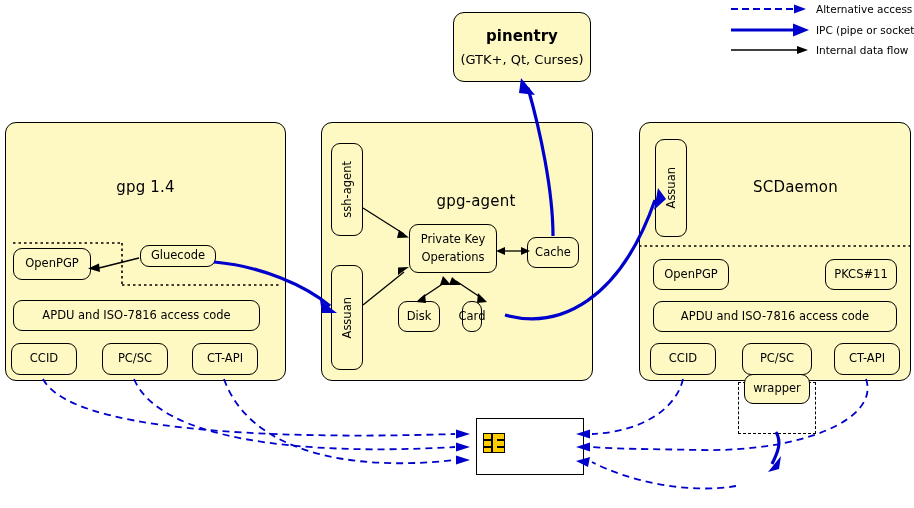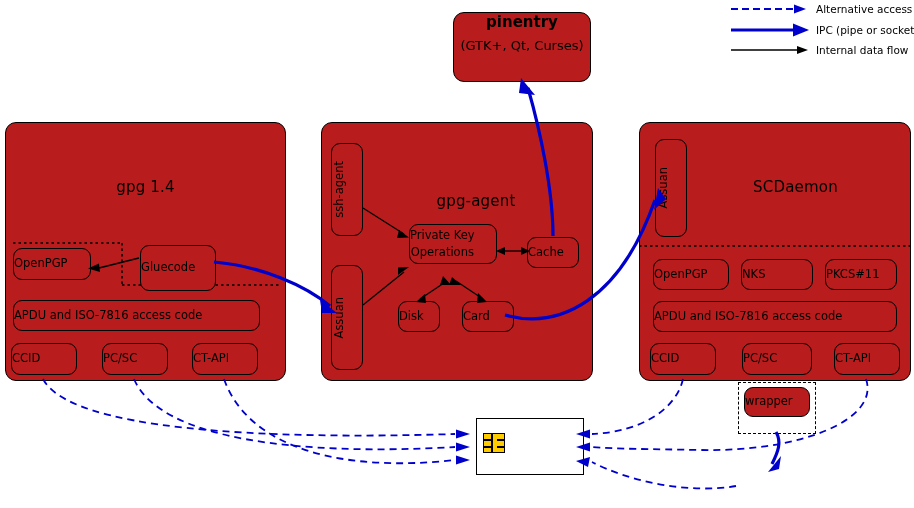--- a/index.html
+++ b/index.html
@@ -1,21 +1,21 @@
 <!DOCTYPE html>
 <html><head>
 <meta charset="utf-8">
 <style>
   html,body{margin:0;padding:0;background:#ffffff;}
   body{width:914px;height:508px;position:relative;overflow:hidden;
        font-family:"DejaVu Sans","Liberation Sans",sans-serif;color:#000;}
   #root{position:absolute;left:0;top:0;width:914px;height:508px;}
   svg.layer{position:absolute;left:0;top:0;width:914px;height:508px;}
-  .box{position:absolute;background:#b91c1c;border:1.6px solid #000;
-       box-sizing:border-box;display:flex;align-items:center;
+  .box{position:absolute;background:#fef9c3;border:1.6px solid #000;
+       box-sizing:border-box;display:flex;align-items:center;justify-content:center;
        text-align:center;}
   .rbox{border-radius:9px;}
   .big{border-radius:11px;}
   .title{position:absolute;font-weight:normal;font-size:15px;letter-spacing:.2px;
          text-align:center;white-space:nowrap;}
   .lbl{font-size:11.5px;line-height:1.15;white-space:nowrap;}
   .lbl2{font-size:11.5px;line-height:1.5;white-space:pre-line;}
   .vert{writing-mode:vertical-rl;transform:rotate(180deg);font-size:11.5px;}
   .card{position:absolute;background:#ffffff;border:1.6px solid #000;box-sizing:border-box;}
   .chip{position:absolute;background:#ffcc00;border:1.6px solid #000;box-sizing:border-box;}
@@ -54,21 +54,21 @@
 
   <svg class="layer">
     <line x1="13" y1="243" x2="122" y2="243" stroke="#000" stroke-width="1.6" stroke-dasharray="2.5,3"></line>
     <line x1="122" y1="243" x2="122" y2="285" stroke="#000" stroke-width="1.6" stroke-dasharray="2.5,3"></line>
     <line x1="122" y1="285" x2="281" y2="285" stroke="#000" stroke-width="1.6" stroke-dasharray="2.5,3"></line>
   </svg>
 
   <div class="box rbox" style="left:13px;top:248px;width:78px;height:32px;">
     <span class="lbl">OpenPGP</span>
   </div>
-  <div class="box rbox" style="left:140px;top:245px;width:76px;height:46px;">
+  <div class="box rbox" style="left:140px;top:245px;width:76px;height:22px;">
     <span class="lbl">Gluecode</span>
   </div>
   <div class="box rbox" style="left:13px;top:300px;width:247px;height:31px;">
     <span class="lbl">APDU and ISO-7816 access code</span>
   </div>
   <div class="box rbox" style="left:11px;top:343px;width:66px;height:32px;">
     <span class="lbl">CCID</span>
   </div>
   <div class="box rbox" style="left:102px;top:343px;width:66px;height:32px;">
     <span class="lbl">PC/SC</span>
@@ -84,31 +84,31 @@
 
   <div class="box big" style="left:321px;top:122px;width:272px;height:259px;"></div>
   <div class="title" style="left:360px;top:192px;width:232px;">gpg-agent</div>
 
   <div class="box rbox" style="left:331px;top:143px;width:32px;height:93px;">
     <span class="vert">ssh-agent</span>
   </div>
   <div class="box rbox" style="left:331px;top:265px;width:32px;height:105px;">
     <span class="vert">Assuan</span>
   </div>
-  <div class="box rbox" style="left:409px;top:224px;width:88px;height:40px;">
+  <div class="box rbox" style="left:409px;top:224px;width:88px;height:49px;">
     <span class="lbl2">Private Key
 Operations</span>
   </div>
   <div class="box rbox" style="left:527px;top:237px;width:52px;height:31px;">
     <span class="lbl">Cache</span>
   </div>
   <div class="box rbox" style="left:398px;top:301px;width:42px;height:31px;">
     <span class="lbl">Disk</span>
   </div>
-  <div class="box rbox" style="left:462px;top:301px;width:52px;height:31px;">
+  <div class="box rbox" style="left:462px;top:301px;width:20px;height:31px;">
     <span class="lbl">Card</span>
   </div>
 
   <svg class="layer">
 
     <line x1="363" y1="208" x2="404" y2="234" stroke="#000" stroke-width="1.3"></line>
     <polygon points="399,230 409,237.5 397,238" fill="#000"></polygon>
 
     <line x1="363" y1="305" x2="404" y2="272" stroke="#000" stroke-width="1.3"></line>
     <polygon points="398,267.5 409,267 398,275" fill="#000"></polygon>
@@ -133,41 +133,38 @@
     <span class="vert">Assuan</span>
   </div>
 
   <svg class="layer">
     <line x1="639" y1="246" x2="911" y2="246" stroke="#000" stroke-width="1.6" stroke-dasharray="2.5,3"></line>
   </svg>
 
   <div class="box rbox" style="left:653px;top:259px;width:76px;height:31px;">
     <span class="lbl">OpenPGP</span>
   </div>
-  <div class="box rbox" style="left:741px;top:259px;width:72px;height:31px;">
-    <span class="lbl">NKS</span>
-  </div>
   <div class="box rbox" style="left:825px;top:259px;width:72px;height:31px;">
     <span class="lbl">PKCS#11</span>
   </div>
   <div class="box rbox" style="left:653px;top:301px;width:244px;height:31px;">
     <span class="lbl">APDU and ISO-7816 access code</span>
   </div>
   <div class="box rbox" style="left:650px;top:343px;width:66px;height:32px;">
     <span class="lbl">CCID</span>
   </div>
   <div class="box rbox" style="left:742px;top:343px;width:70px;height:32px;">
     <span class="lbl">PC/SC</span>
   </div>
   <div class="box rbox" style="left:834px;top:343px;width:66px;height:32px;">
     <span class="lbl">CT-API</span>
   </div>
 
   <div class="dashbox" style="left:738px;top:382px;width:78px;height:52px;"></div>
-  <div class="box rbox" style="left:744px;top:387px;width:66px;height:30px;">
+  <div class="box rbox" style="left:744px;top:374px;width:66px;height:30px;">
     <span class="lbl">wrapper</span>
   </div>
 
   <div class="card" style="left:476px;top:418px;width:108px;height:57px;"></div>
   <div class="chip" style="left:483px;top:433px;width:22px;height:20px;"></div>
   <div class="chipline" style="left:491px;top:433px;width:1.6px;height:20px;"></div>
   <div class="chipline" style="left:483px;top:439px;width:8px;height:1.6px;"></div>
   <div class="chipline" style="left:483px;top:446px;width:8px;height:1.6px;"></div>
   <div class="chipline" style="left:497px;top:439px;width:8px;height:1.6px;"></div>
   <div class="chipline" style="left:497px;top:446px;width:8px;height:1.6px;"></div>

